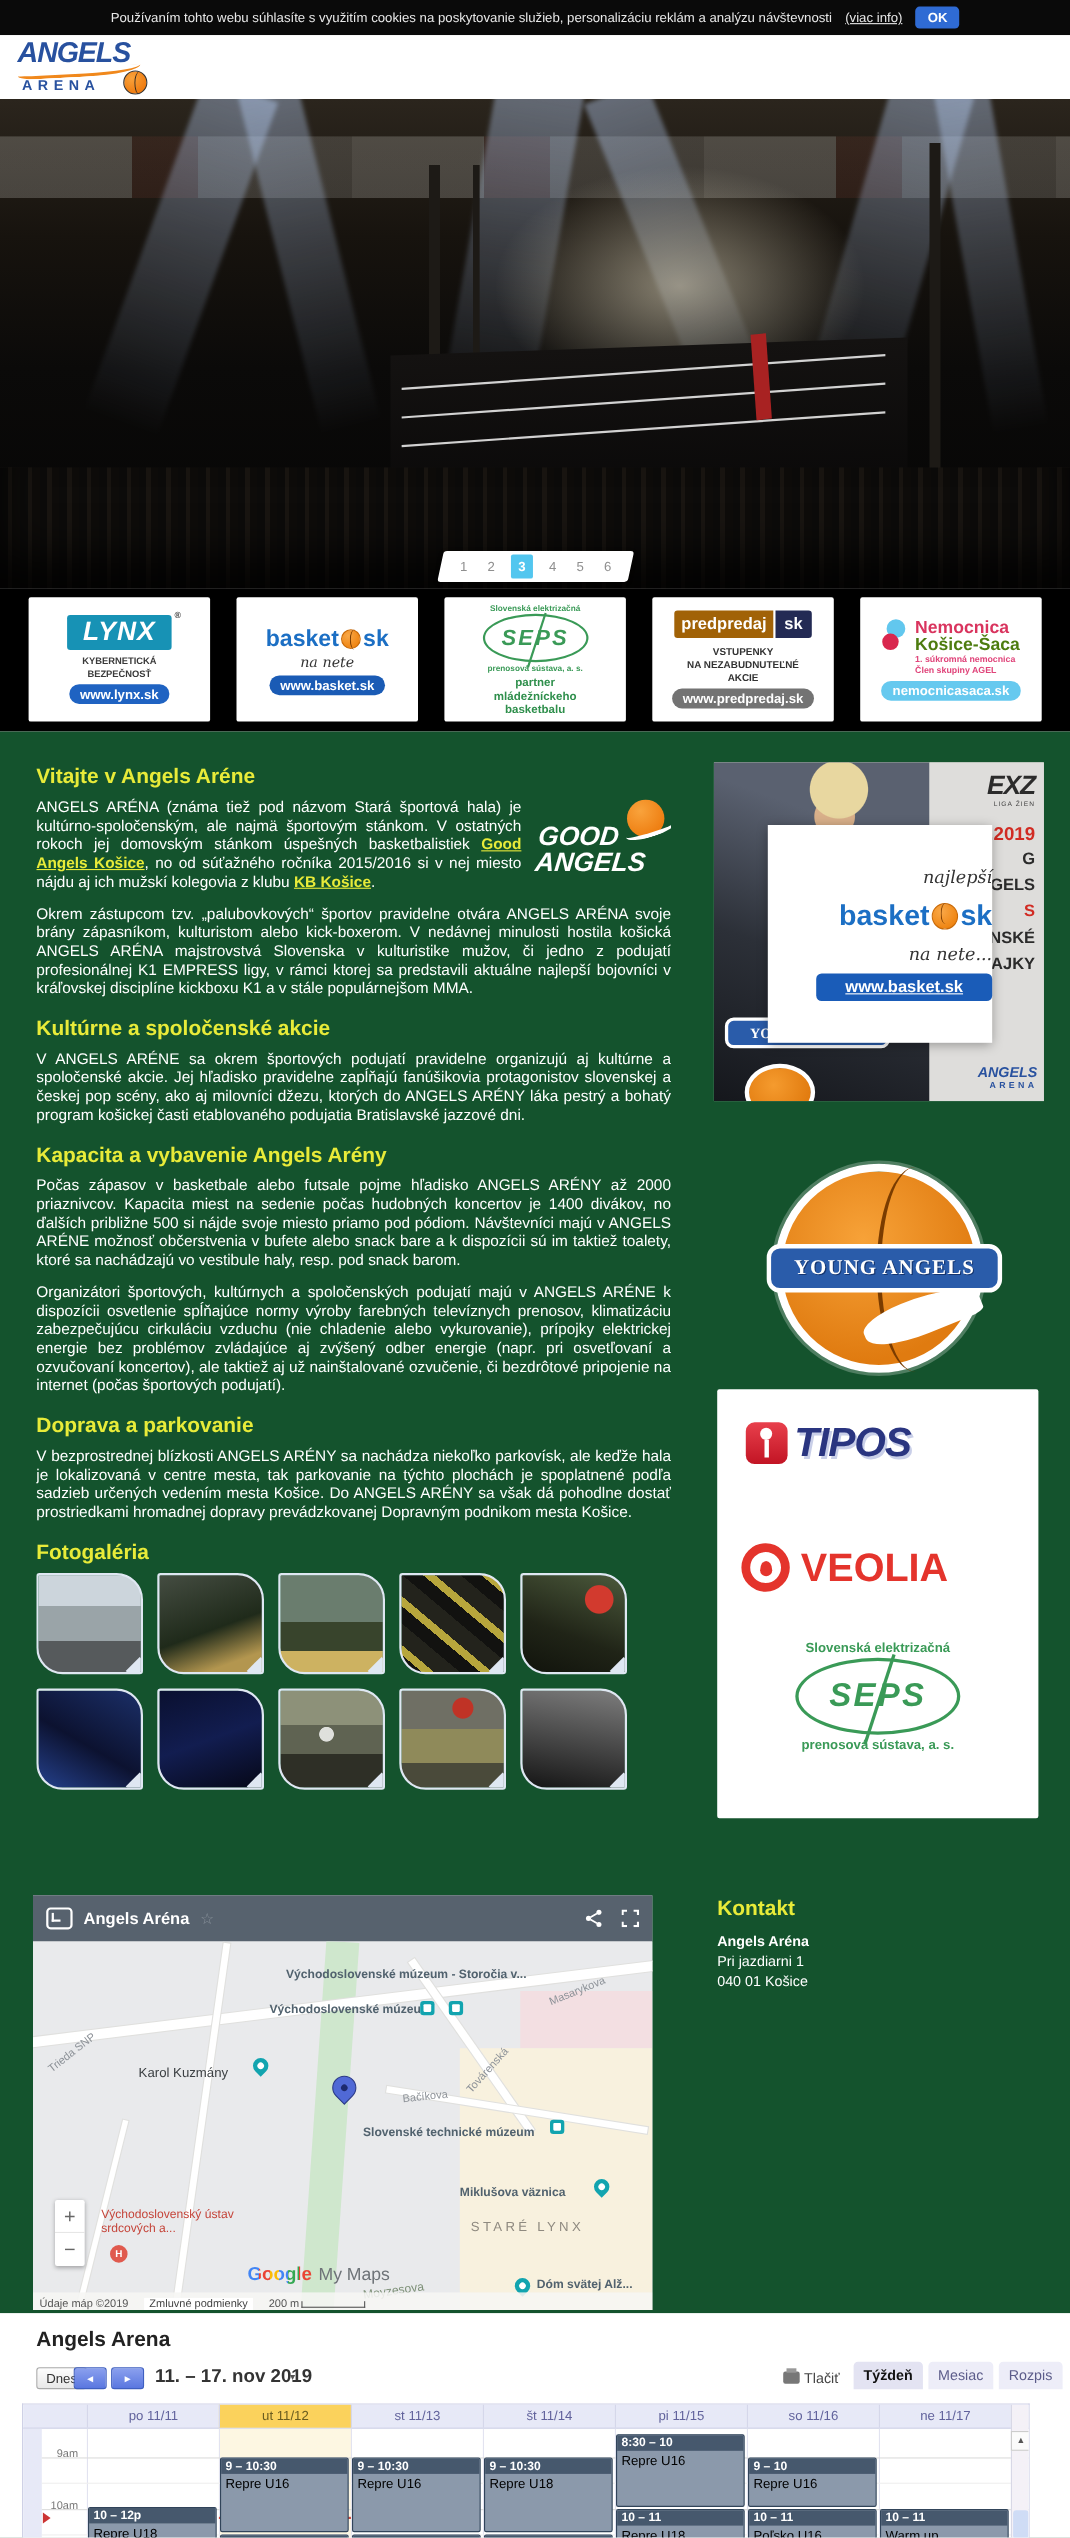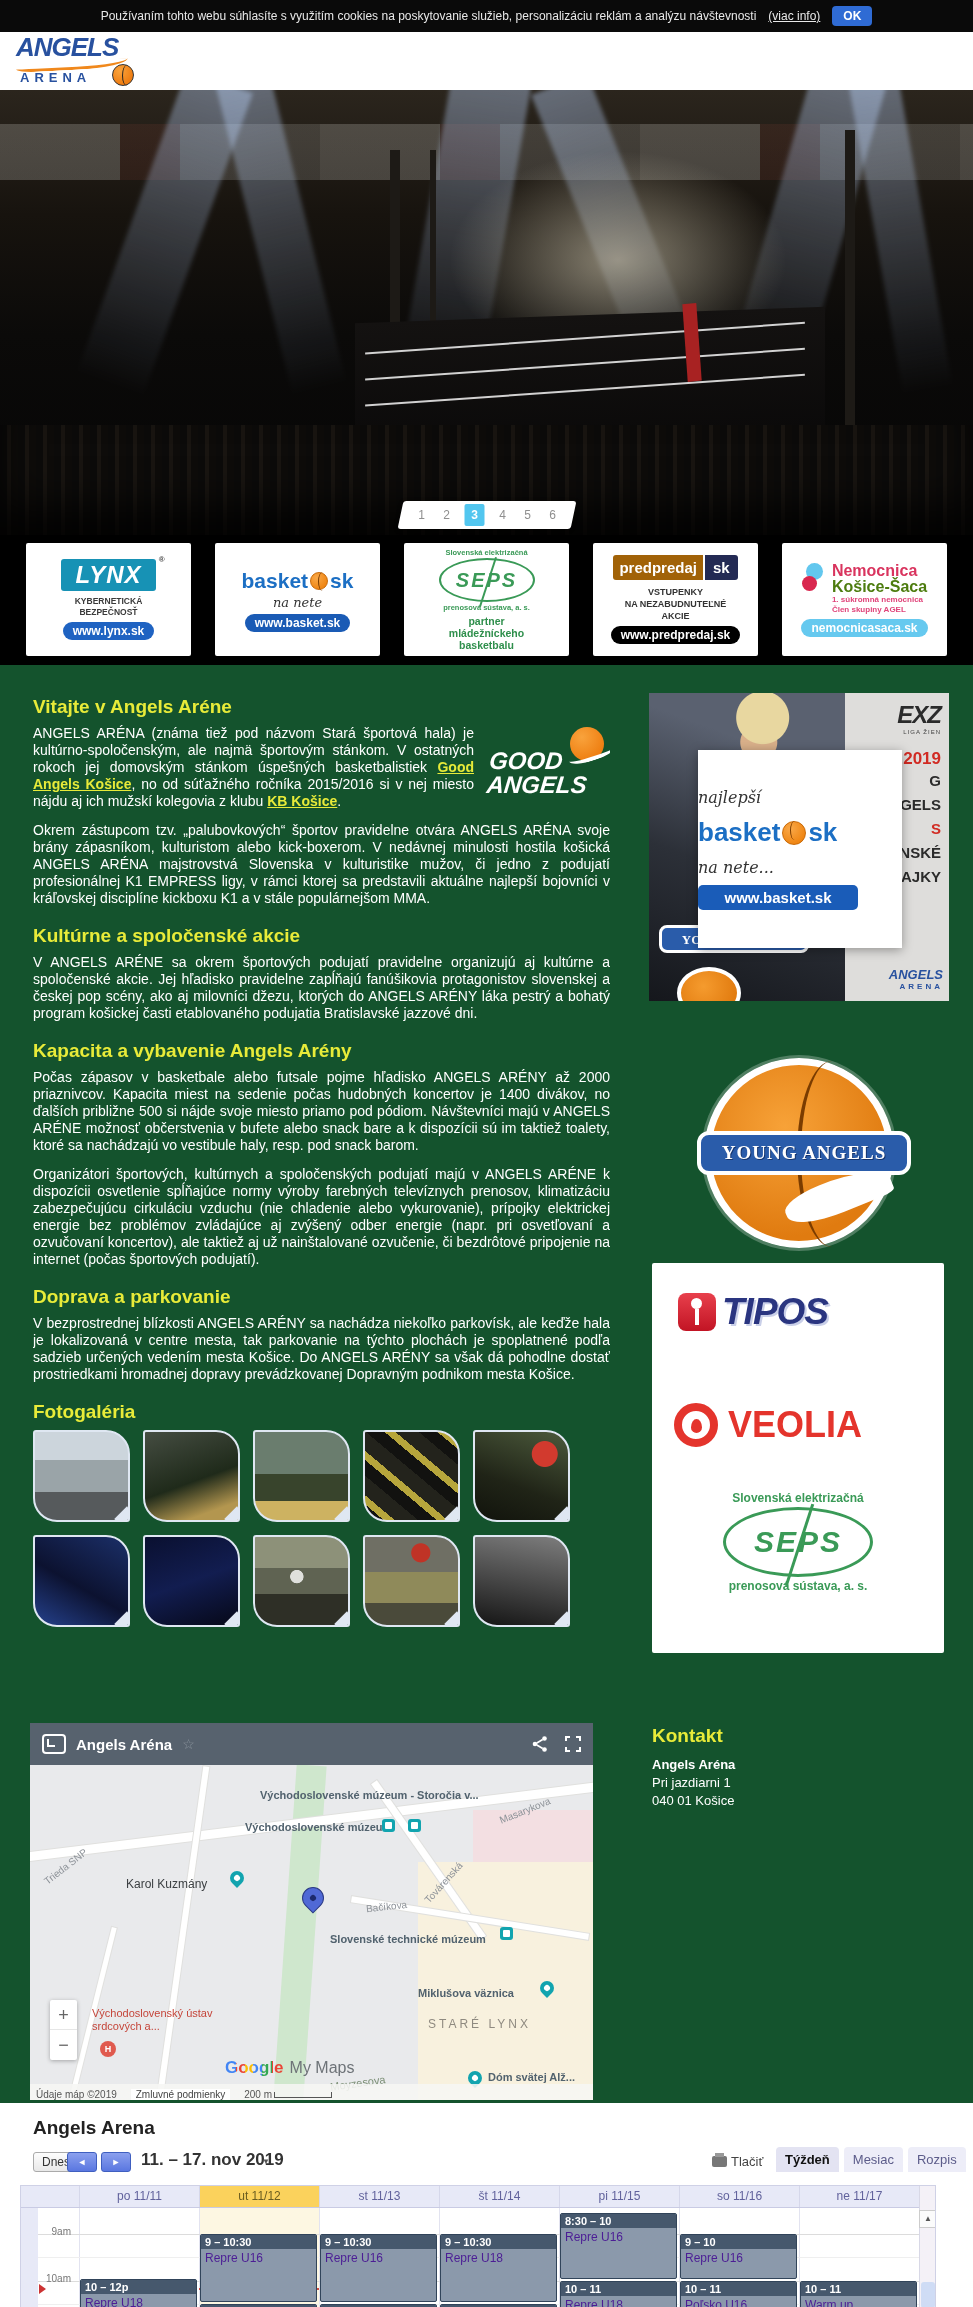--- a/index.html
+++ b/index.html
@@ -201,22 +201,22 @@
   .poster-arena { position:absolute; right:6px; bottom:10px; text-align:right; }
   .pa1 { color:#28519f; font-style:italic; font-weight:900; font-size:13px; }
   .pa2 { color:#28519f; font-weight:bold; font-size:8px; letter-spacing:3px; }
   .ya-mini { position:absolute; left:10px; bottom:48px; width:150px; height:28px; background:#2a5caa;
     border:3px solid #fff; border-radius:8px; color:#fff; font-weight:900; font-size:13px;
     text-align:center; line-height:23px; font-family:"Liberation Serif", serif; }
   .ya-mini-ball { position:absolute; left:28px; bottom:-18px; width:64px; height:52px;
     border-radius:50%; background:radial-gradient(circle at 40% 35%, #f59b2e, #e27c10 75%);
     border:4px solid #fff; }
   .overlay-ad { position:absolute; left:49px; top:57px; width:204px; height:198px; background:#fff;
-    box-shadow:0 2px 10px rgba(0,0,0,.35); display:flex; flex-direction:column; align-items:flex-start;
-    justify-content:center; gap:8px; cursor:pointer; }
+    box-shadow:0 2px 10px rgba(0,0,0,.35); display:flex; flex-direction:column; align-items:flex-end;
+    justify-content:center; gap:8px; cursor:pointer;text-decoration:underline; }
   .overlay-ad .script { font-size:16px; }
   .overlay-ad .basket-word { font-size:26px; }
   .overlay-ad .bball { width:24px; height:24px; }
   .ad-btn { width:160px; background:#1a5cb8; color:#fff; font-weight:bold; font-size:15px;
     text-align:center; padding:4px 0; border-radius:5px; cursor:pointer; }
 
   .ya-circle { position:absolute; left:55px; top:365px; width:190px; height:190px; border-radius:50%;
     background:radial-gradient(circle at 42% 35%, #f7a238, #e07b10 72%); border:7px solid #fff;
     box-shadow:0 0 0 3px rgba(255,255,255,.25); }
   .ya-seam1 { position:absolute; left:86px; top:-4px; width:70px; height:186px;
@@ -294,21 +294,21 @@
   .hline.half { background:#efefef; }
   .tlabel { position:absolute; width:36px; text-align:right; font-size:10px; color:#777; }
   .now-line { position:absolute; left:178px; width:120px; height:2px; background:#d0483c; top:80px; }
   .now-arrow { position:absolute; left:18px; top:76px; width:0; height:0;
     border-top:5px solid transparent; border-bottom:5px solid transparent;
     border-left:7px solid #cc3333; }
   .event { position:absolute; width:117px; background:#8b99ab; border:1px solid #31445a;
     border-radius:2px; overflow:hidden; cursor:pointer; }
   .event .etime { display:block; background:#46586d; color:#fff; font-size:11px; font-weight:bold;
     padding:1px 4px; white-space:nowrap; }
-  .event .etitle { display:block; color:#4c1d95; font-size:12px; padding:2px 4px; }
+  .event .etitle { display:block; color:#000000; font-size:12px; padding:2px 4px; }
   .scrollbar { position:absolute; left:898px; top:0; width:18px; height:122px; background:#f4f1f7;
     border-left:1px solid #d8d8e6; }
   .scroll-up { position:absolute; left:898px; top:24px; width:18px; height:18px; background:#fbfbfb;
     border:1px solid #ccc; text-align:center; line-height:16px; font-size:8px; color:#555;
     cursor:pointer; }
   .scroll-thumb { position:absolute; left:900px; top:96px; width:14px; height:26px;
     background:#cfdcf5; border-radius:3px; cursor:pointer; }
 </style>
 </head>
 <body>
@@ -399,21 +399,21 @@
   <div class="sp-card">
     <div class="pp-logo">
       <span class="pp-left">predpredaj</span>
       <span class="pp-right">sk</span>
     </div>
     <div class="pp-tag">
       <div>VSTUPENKY</div>
       <div>NA NEZABUDNUTEĽNÉ</div>
       <div>AKCIE</div>
     </div>
-    <div class="sp-btn" style="background:#000000;">www.predpredaj.sk</div>
+    <div class="sp-btn" style="background:#737373;">www.predpredaj.sk</div>
   </div>
   <div class="sp-card">
     <div class="nem-row">
       <div class="nem-icon">
         <div class="nem-c1"></div>
           <div class="nem-c2"></div>
       </div>
       <div>
         <div class="nem-t1">Nemocnica</div>
         <div class="nem-t2">Košice-Šaca</div>

